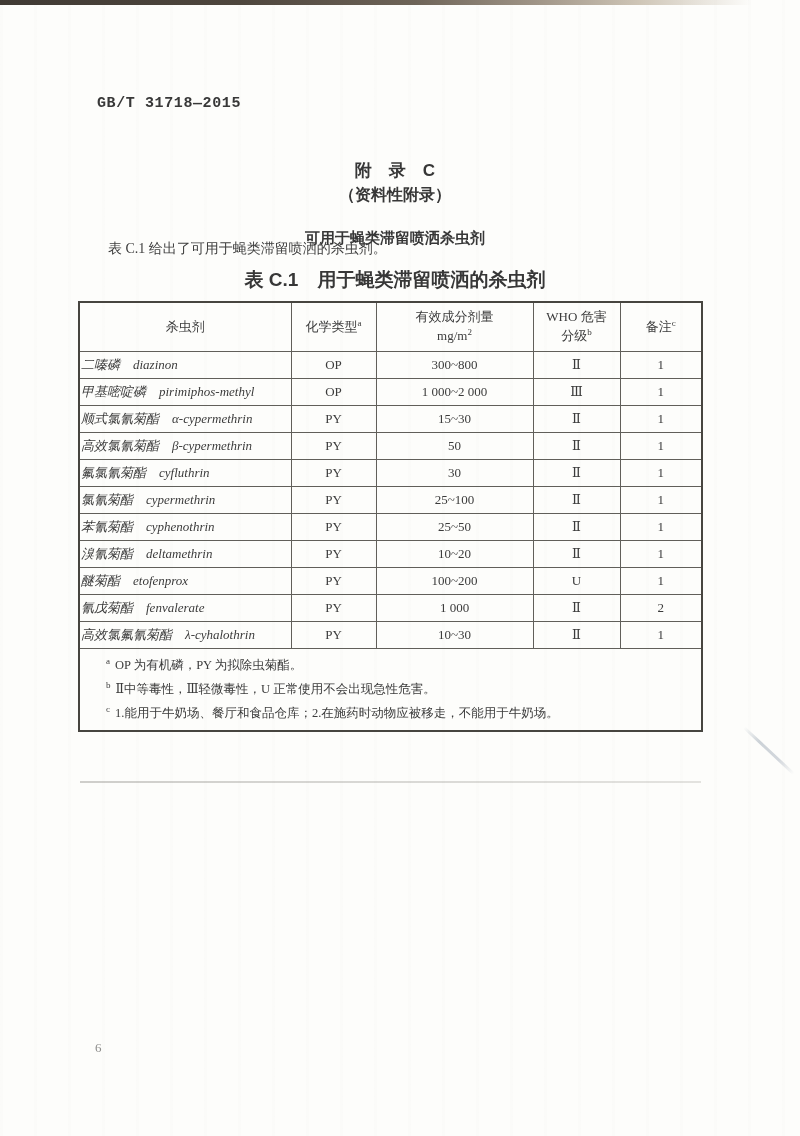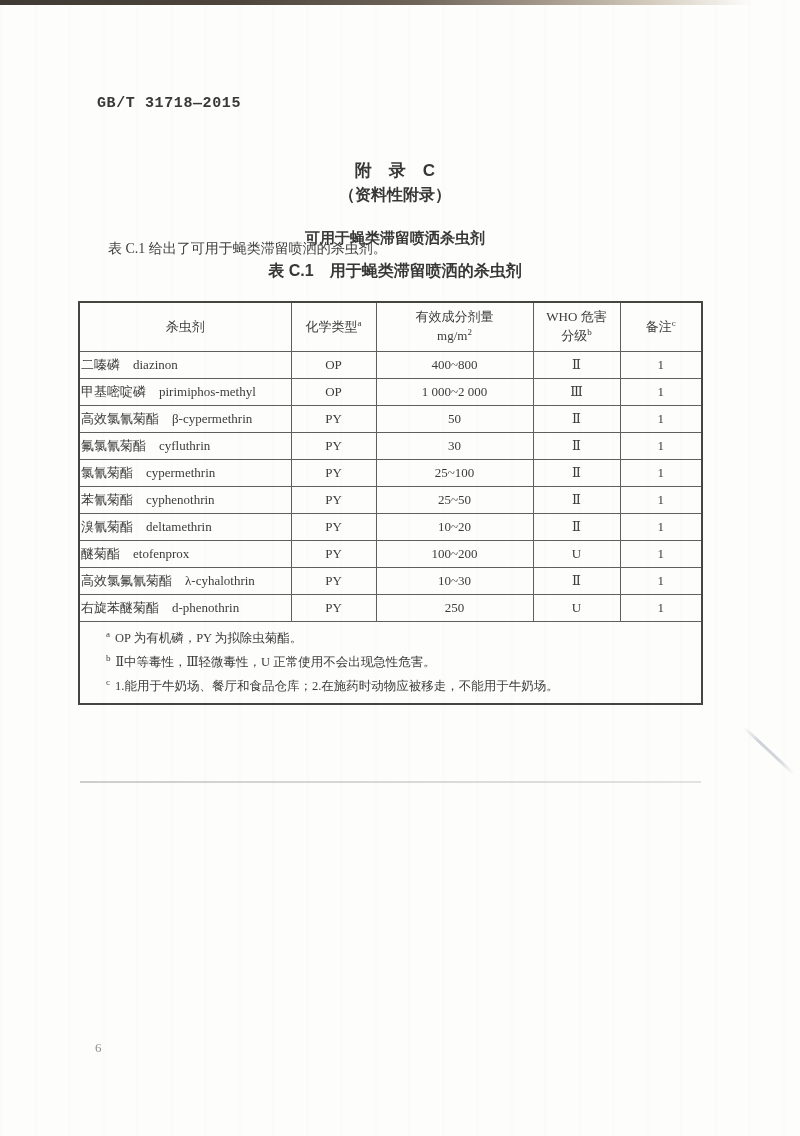--- a/index.html
+++ b/index.html
@@ -54,22 +54,22 @@
   .appendix-subtitle { top: 185px; font-size: 16px; }
   .appendix-heading  { top: 209px; font-size: 15px; margin-top: 20px; }
   .intro-paragraph {
     position: absolute;
     left: 108px;
     top: 240px;
     font-size: 14px;
     color: #3e3e3e;
   }
   .table-caption {
-    top: 261px;
-    font-size: 16px;
+    top: 267px;
+    font-size: 19px;
   }
   table.std-table {
     position: absolute;
     left: 78px;
     top: 301px;
     width: 623px;
     border-collapse: collapse;
     table-layout: fixed;
     font-size: 13px;
     color: #3b3b3b;
@@ -84,20 +84,21 @@
   }
   thead th {
     height: 46px;
     text-align: center;
     vertical-align: middle;
     line-height: 1.45;
   }
   tbody td { height: 24px; }
   td.c-name {
     text-align: left;
+    font-style: italic;
   }
   td.c-name .en {
     margin-left: 13px;
   }
   td.c-center { text-align: center; }
   td.c-who {
     text-align: center;
     font-family: "Liberation Serif", "DejaVu Serif", "DejaVu Sans", serif;
   }
   tfoot td {
@@ -189,35 +190,44 @@
           <span>备注</span><sup>c</sup>
         </th>
       </tr>
     </thead>
     <tbody id="table-body">
         <tr>
     <td class="c-name">
       <span class="cn">二嗪磷</span><span class="en">diazinon</span>
     </td>
     <td class="c-center">OP</td>
-    <td class="c-center">400~800</td>
+    <td class="c-center">300~800</td>
     <td class="c-who">Ⅱ</td>
     <td class="c-center">1</td>
   </tr>
         <tr>
     <td class="c-name">
       <span class="cn">甲基嘧啶磷</span><span class="en">pirimiphos-methyl</span>
     </td>
     <td class="c-center">OP</td>
     <td class="c-center">1 000~2 000</td>
     <td class="c-who">Ⅲ</td>
     <td class="c-center">1</td>
   </tr>
         <tr>
     <td class="c-name">
+      <span class="cn">顺式氯氰菊酯</span><span class="en">α-cypermethrin</span>
+    </td>
+    <td class="c-center">PY</td>
+    <td class="c-center">15~30</td>
+    <td class="c-who">Ⅱ</td>
+    <td class="c-center">1</td>
+  </tr>
+        <tr>
+    <td class="c-name">
       <span class="cn">高效氯氰菊酯</span><span class="en">β-cypermethrin</span>
     </td>
     <td class="c-center">PY</td>
     <td class="c-center">50</td>
     <td class="c-who">Ⅱ</td>
     <td class="c-center">1</td>
   </tr>
         <tr>
     <td class="c-name">
       <span class="cn">氟氯氰菊酯</span><span class="en">cyfluthrin</span>
@@ -258,34 +268,34 @@
     <td class="c-name">
       <span class="cn">醚菊酯</span><span class="en">etofenprox</span>
     </td>
     <td class="c-center">PY</td>
     <td class="c-center">100~200</td>
     <td class="c-who">U</td>
     <td class="c-center">1</td>
   </tr>
         <tr>
     <td class="c-name">
+      <span class="cn">氰戊菊酯</span><span class="en">fenvalerate</span>
+    </td>
+    <td class="c-center">PY</td>
+    <td class="c-center">1 000</td>
+    <td class="c-who">Ⅱ</td>
+    <td class="c-center">2</td>
+  </tr>
+        <tr>
+    <td class="c-name">
       <span class="cn">高效氯氟氰菊酯</span><span class="en">λ-cyhalothrin</span>
     </td>
     <td class="c-center">PY</td>
     <td class="c-center">10~30</td>
     <td class="c-who">Ⅱ</td>
-    <td class="c-center">1</td>
-  </tr>
-        <tr>
-    <td class="c-name">
-      <span class="cn">右旋苯醚菊酯</span><span class="en">d-phenothrin</span>
-    </td>
-    <td class="c-center">PY</td>
-    <td class="c-center">250</td>
-    <td class="c-who">U</td>
     <td class="c-center">1</td>
   </tr>
       </tbody>
     <tfoot>
       <tr>
         <td colspan="5">
           <div class="footnote"><sup>a</sup><span>OP 为有机磷，PY 为拟除虫菊酯。</span></div>
           <div class="footnote"><sup>b</sup><span>Ⅱ中等毒性，Ⅲ轻微毒性，U 正常使用不会出现急性危害。</span></div>
           <div class="footnote"><sup>c</sup><span>1.能用于牛奶场、餐厅和食品仓库；2.在施药时动物应被移走，不能用于牛奶场。</span></div>
         </td>

